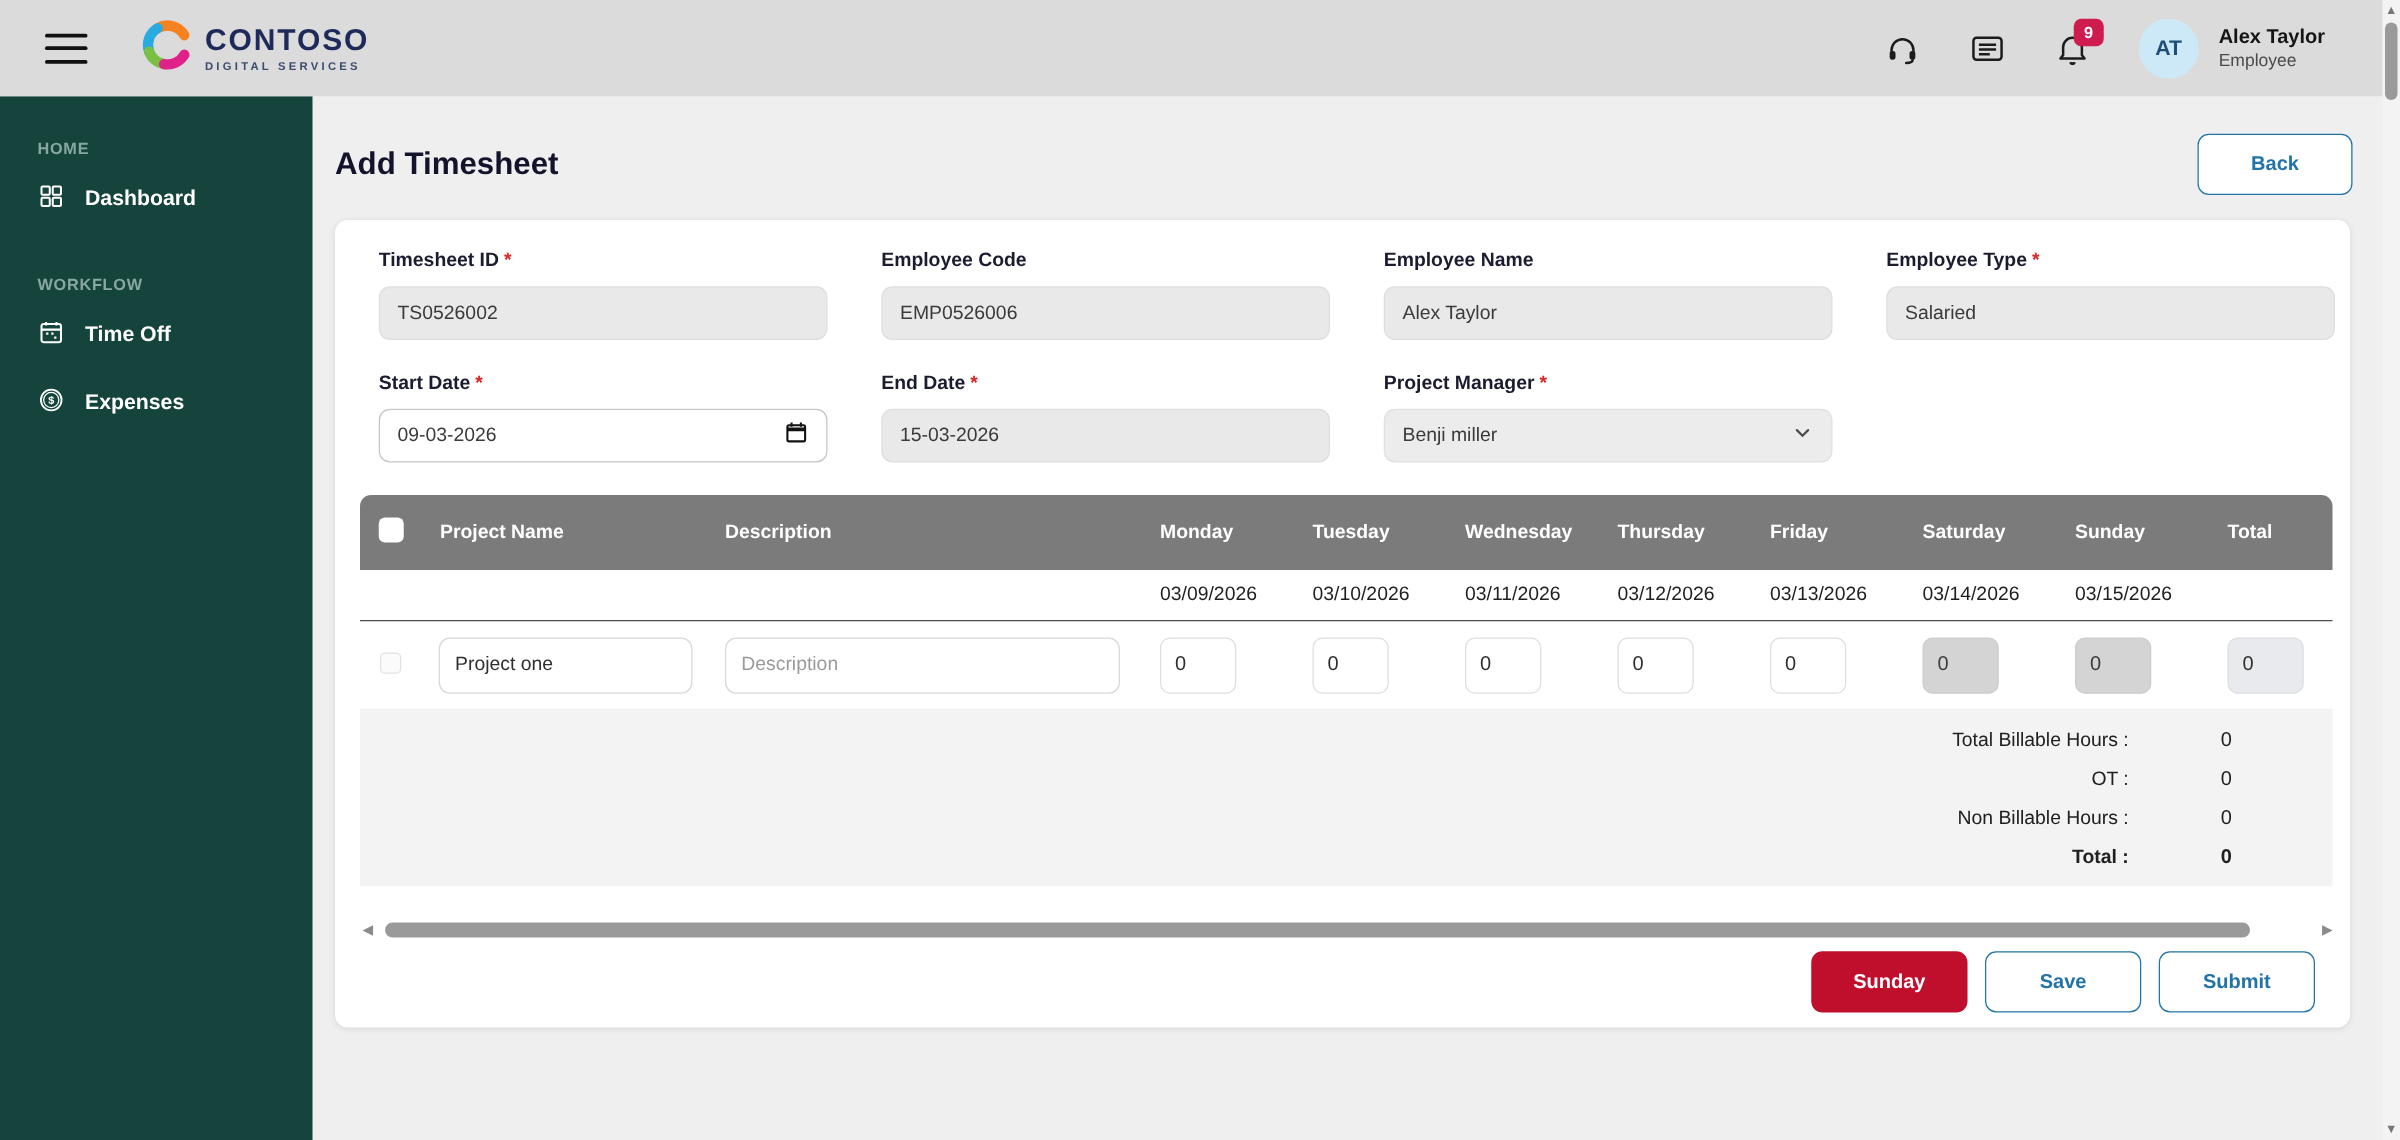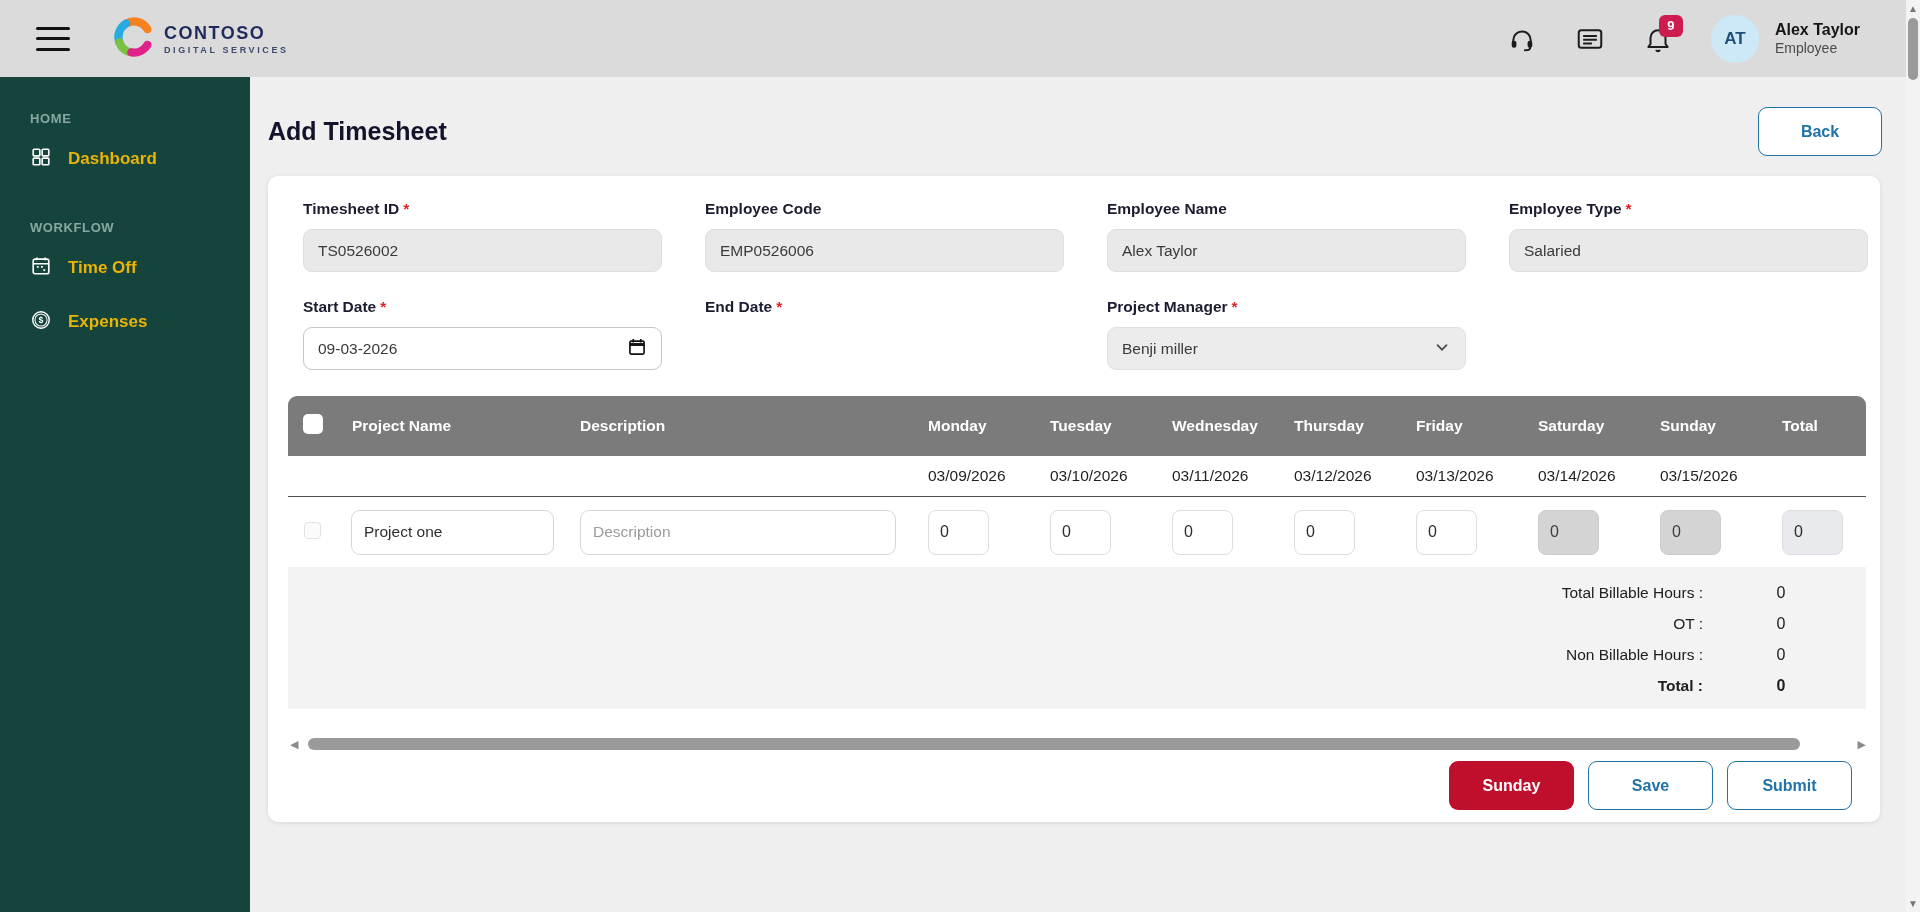--- a/index.html
+++ b/index.html
@@ -6,39 +6,39 @@
   html,body { width:1920px; height:912px; overflow:hidden; }
   body { font-family:"Liberation Sans", sans-serif; background:#efefef; color:#1b1b2f; }
 
   
   .topbar{ position:absolute; left:0; top:0; width:1920px; height:77px; background:#dbdbdb;
            display:flex; align-items:center; z-index:5; }
   .hamburger{ width:34px; height:24px; margin-left:36px; display:flex; flex-direction:column;
               justify-content:space-between; cursor:pointer; background:none; border:none; }
   .hamburger span{ display:block; height:3px; background:#111; border-radius:2px; }
   .brand{ display:flex; align-items:center; margin-left:42px; gap:8px; }
-  .brand-text .brand-name{ font-size:18px; font-weight:700; letter-spacing:1.5px; color:#1e2a5a; }
+  .brand-text .brand-name{ font-size:24px; font-weight:700; letter-spacing:1.5px; color:#1e2a5a; }
   .brand-text .brand-tagline{ font-size:9px; font-weight:700; letter-spacing:2.6px; color:#3c4a6e; margin-top:1px; }
   .topbar-right{ margin-left:auto; display:flex; align-items:center; gap:38px; margin-right:60px; }
   .icon-btn{ background:none; border:none; cursor:pointer; position:relative; width:30px; height:30px;
              display:flex; align-items:center; justify-content:center; }
   .badge{ position:absolute; top:-9px; right:-10px; min-width:24px; height:22px; background:#cf1c4f;
           color:#fff; border-radius:6px; font-size:13px; font-weight:700; display:flex;
           align-items:center; justify-content:center; padding:0 5px; }
   .avatar{ width:48px; height:48px; border-radius:50%; background:#cde9f8; color:#1f4e79;
            display:flex; align-items:center; justify-content:center; font-size:17px; font-weight:700; }
   .user-block{ line-height:1.25; margin-left:-22px; }
   .user-name{ font-size:16px; font-weight:700; color:#151515; }
   .user-role{ font-size:14px; color:#4a4a4a; }
 
   
   .sidebar{ position:absolute; left:0; top:77px; width:250px; height:835px; background:#15443c; color:#fff; }
   .side-section{ font-size:13px; font-weight:700; letter-spacing:.6px; color:#87a8a1; margin:34px 0 6px 30px; }
   .side-item{ display:flex; align-items:center; gap:16px; height:54px; padding-left:30px;
-              font-size:17px; font-weight:600; color:#eab308; cursor:pointer; }
+              font-size:17px; font-weight:600; color:#ffffff; cursor:pointer; }
   .side-item.active{ background:#2b574d; margin:4px 10px; padding-left:20px; border-radius:14px;
                      height:62px; font-weight:700; }
   .side-item svg{ flex:0 0 auto; }
 
   
   .main{ position:absolute; left:250px; top:77px; width:1656px; height:835px; }
   .page-header{ display:flex; align-items:center; justify-content:space-between;
                 padding:30px 24px 0 18px; }
   .page-title{ font-size:25px; font-weight:700; color:#13132b; }
   .btn-outline{ background:#fff; border:1.6px solid #2173a8; color:#2173a8; font-family:inherit;
@@ -242,20 +242,21 @@
             <svg width="20" height="20" viewBox="0 0 24 24" fill="none" stroke="#111" stroke-width="2">
               <rect x="3.5" y="5" width="17" height="15.5" rx="1.5"></rect>
               <path d="M3.5 9h17" stroke-width="3.5"></path>
               <path d="M7.5 2.5v4M16.5 2.5v4"></path>
             </svg>
           </span>
         </div>
       </div>
       <div class="field">
         <div class="field-label"><span>End Date</span><span class="req">*</span></div>
+        <div class="tfield disabled">15-03-2026</div>
       </div>
       <div class="field">
         <div class="field-label"><span>Project Manager</span><span class="req">*</span></div>
         <div class="tfield select">
           <span>Benji miller</span>
           <span>
             <svg width="18" height="18" viewBox="0 0 24 24" fill="none" stroke="#4c4c4c" stroke-width="2.4" stroke-linecap="round">
               <path d="M6 9.5l6 6 6-6"></path>
             </svg>
           </span>

